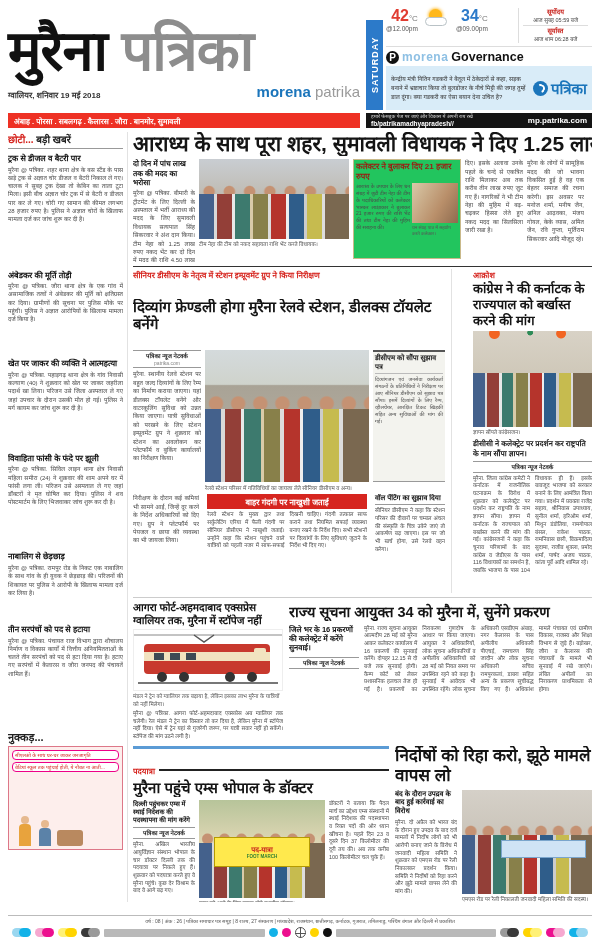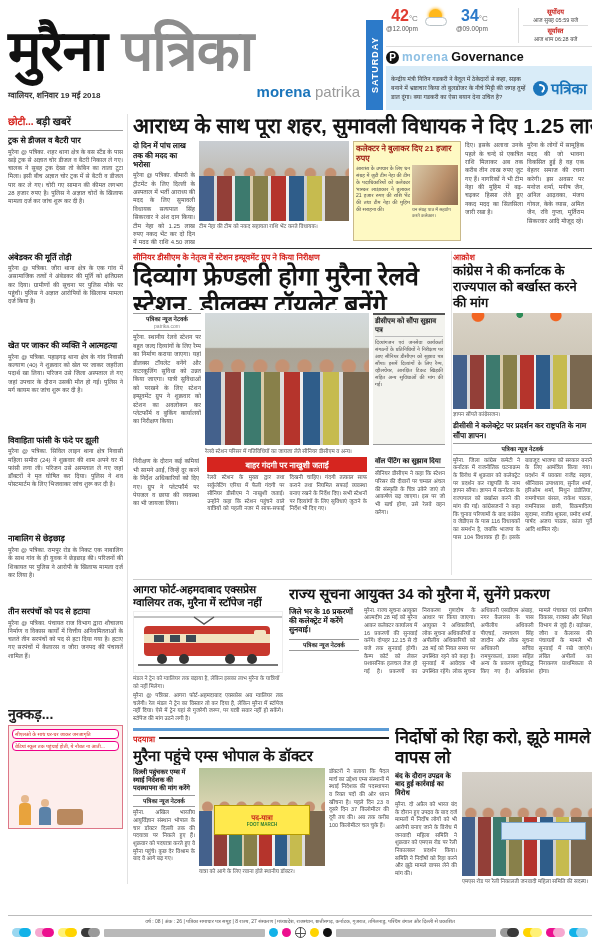--- a/index.html
+++ b/index.html
@@ -53,21 +53,21 @@
   .fb-l1{font-size:5px;color:#ddd}
   .fb-l2{font-size:6.5px;font-weight:bold}
   .fb-site{font-size:8px;font-weight:bold}
   
   .content{display:flex;gap:5px;margin-top:4px;height:770px;overflow:hidden}
   .sidebar{width:120px;overflow:hidden;border-right:1px solid #e2e2e2;padding-right:4px}
   .sb-head{font-size:10px;font-weight:bold;border-bottom:1px solid #999;padding-bottom:2px}
   .sb-head .r{color:#d6251f}
   .sb-title{font-size:8px;font-weight:bold;line-height:1.2;margin-top:5px;color:#111}
   .sb-body{font-size:6px;color:#4a4a4a;line-height:1.38;text-align:justify;margin-top:2px;overflow:hidden}
-  .nukkad-label{font-size:14px;font-weight:bold;margin-top:11px}
+  .nukkad-label{font-size:11px;font-weight:bold;margin-top:18px}
   .cartoon{border:1px solid #d78;background:#fdeeec;height:104px;margin-top:2px;position:relative;padding:3px;overflow:hidden}
   .bub{background:#fff;border:1px solid #e08;border-radius:4px;color:#d6251f;font-size:5px;line-height:1.25;padding:1px 2px;margin-bottom:2px}
   .toon{position:absolute;bottom:3px;left:8px;right:8px;height:34px}
   .fig{position:absolute;bottom:0;width:12px;height:22px;background:#e8a33d;border-radius:4px 4px 0 0}
   .fig::before{content:"";position:absolute;top:-8px;left:2px;width:8px;height:8px;border-radius:50%;background:#e6b98f}
   .fig.f2{left:22px;background:#5b82a8;height:18px}
   .fig.f1{left:2px}
   .bundle{position:absolute;bottom:0;left:40px;width:26px;height:16px;background:#b9895f;border-radius:3px}
   .main{flex:1;display:flex;flex-direction:column;overflow:hidden}
   .byline{font-size:6px;font-weight:bold;color:#222;border-top:1px solid #999;border-bottom:1px solid #999;padding:1px 0;text-align:center}
@@ -97,61 +97,61 @@
   .banner-strip .b1{color:#c8231d;font-weight:bold;font-size:7px}
   .banner-strip .b2{color:#2e7d32;font-weight:bold;font-size:4.5px}
   .banner-blue{position:absolute;left:30%;right:5%;top:48%;height:18%;background:#cfe3f5;border:1px solid #7aa5cc;z-index:2}
   
   .top-story{height:132px;overflow:hidden}
   .ts-headline{font-size:21px;font-weight:bold;color:#141414;white-space:nowrap;overflow:hidden;line-height:1.15}
   .ts-row{display:flex;gap:4px;margin-top:3px;height:100px}
   .ts-c1{width:62px}.ts-c3{width:58px}.ts-c4{width:57px}
   .ts-photo-wrap{width:150px}
   .ts-photo{height:80px}
-  .ts-box{width:108px;border:1px solid #c9b98a;background:#fef9c3;padding:2px;overflow:hidden}
+  .ts-box{width:108px;border:1px solid #c9b98a;background:#22c55e;padding:2px;overflow:hidden}
   .ts-box-title{font-size:8px;font-weight:bold;color:#9c1c12;line-height:1.2}
   .ts-box-row{display:flex;gap:2px;margin-top:2px}
   .ts-box-body{font-size:5px;color:#4a4a4a;line-height:1.35;flex:1;text-align:justify}
   .ts-box-photo{width:46px;height:40px}
   
   .mid-row{display:flex;gap:6px;border-top:1px solid #333;margin-top:4px;padding-top:2px;height:330px;overflow:hidden}
   .railway{width:312px;overflow:hidden}
-  .rw-headline{font-size:25px;font-weight:bold;line-height:1.12;color:#141414;margin-top:0;height:48px;overflow:hidden}
+  .rw-headline{font-size:15px;font-weight:bold;line-height:1.12;color:#141414;margin-top:19px;height:48px;overflow:hidden}
   .rw-row{display:flex;gap:4px;margin-top:3px;height:132px}
   .rw-c1{width:68px;display:flex;flex-direction:column;gap:2px}
   .rw-photo{width:164px;height:132px}
   .rw-sidebox{width:72px;background:#f3f3ee;border-top:2px solid #555;border-bottom:1px solid #999;padding:2px;overflow:hidden}
   .rw-sidebox .t{font-size:7px;font-weight:bold;line-height:1.2;border-bottom:1px solid #bbb;padding-bottom:2px}
   .rw-sidebox .b{font-size:5px;color:#4a4a4a;line-height:1.4;margin-top:2px;text-align:justify}
   .rw-caption{margin:1px 0 2px 72px;width:164px}
   .rw-bottom{display:flex;gap:8px;height:96px;overflow:hidden}
   .rw-cA{width:68px}.rw-cB{width:72px}
   .redbox{width:164px;overflow:hidden}
   .redbox-title{background:#d6251f;color:#fff;font-size:8px;font-weight:bold;text-align:center;padding:2px 0}
   .redbox-body{columns:2;column-gap:5px;font-size:5.5px;color:#4a4a4a;line-height:1.4;text-align:justify;margin-top:2px}
-  .congress{flex:1;overflow:hidden;border-left:1px solid #e2e2e2;padding-left:1px}
+  .congress{flex:1;overflow:hidden;border-left:1px solid #e2e2e2;padding-left:21px}
   .cg-headline{font-size:13px;font-weight:bold;line-height:1.2;color:#141414;margin-top:1px}
   .cg-photo{height:96px;margin-top:3px}
   .cg-sub{font-size:7.5px;font-weight:bold;line-height:1.3;margin-top:3px}
   .cg-body{columns:2;column-gap:5px;font-size:5.5px;color:#4a4a4a;line-height:1.4;text-align:justify;margin-top:2px;height:118px;overflow:hidden}
   
   .row3{display:flex;gap:6px;border-top:1px solid #ccc;margin-top:4px;padding-top:3px;height:146px;overflow:hidden}
   .agra{width:150px;overflow:hidden}
   .agra-headline{font-size:10.5px;font-weight:bold;line-height:1.25;color:#141414}
   .train-wrap{margin-top:2px;background:#fff;border:1px solid #eee}
   .agra-body{font-size:5.5px;color:#4a4a4a;line-height:1.4;text-align:justify;margin-top:2px;overflow:hidden}
   .suchna{flex:1;overflow:hidden}
   .su-headline{font-size:14.5px;font-weight:bold;white-space:nowrap;overflow:hidden;color:#141414}
   .su-row{display:flex;gap:5px;margin-top:4px;height:112px}
   .su-sub{width:70px}
   .su-sub .subhead{font-size:7.5px}
   .su-body{flex:1;columns:4;column-gap:5px;font-size:5.5px;color:#4a4a4a;line-height:1.4;text-align:justify;overflow:hidden}
   
   .row4{display:flex;gap:6px;margin-top:5px;height:158px;overflow:hidden}
-  .aiims{width:256px;border-top:3px solid #5b9bd5;padding-top:2px;overflow:hidden}
+  .aiims{width:256px;border-top:3px solid #5b9bd5;padding-top:16px;overflow:hidden}
   .ai-kicker{display:flex;align-items:center;gap:4px}
   .ai-kicker .rule{flex:1;height:2px;background:#222}
   .ai-headline{font-size:15px;font-weight:bold;color:#141414;white-space:nowrap;overflow:hidden;margin-top:1px}
   .ai-row{display:flex;gap:4px;margin-top:3px;height:118px}
   .ai-c1{width:62px}.ai-c3{width:60px}
   .ai-photo-wrap{width:126px}
   .ai-photo{height:98px}
   .nirdosh{flex:1;overflow:hidden}
   .nd-headline{font-size:17px;font-weight:bold;color:#141414;line-height:1.2}
   .nd-row{display:flex;gap:5px;margin-top:3px}
@@ -228,20 +228,30 @@
           <div class="gov-q">केन्द्रीय मंत्री नितिन गडकरी ने बैतूल में ठेकेदारों से कहा, सड़क बनाने में भ्रष्टाचार किया तो बुलडोजर के नीचे मिट्टी की जगह तुम्हें डाल दूंगा। क्या गडकरी का ऐसा बयान देना उचित है?</div>
           <div class="patrika-brand">
             <span class="patrika-circle"></span>
             <span class="patrika-word">पत्रिका</span>
           </div>
         </div>
       </div>
     </div>
   </header>
 
+  <div class="bar-row">
+    <div class="cities-bar">अंबाह . पोरसा . सबलगढ़ . कैलारस . जौरा . बानमोर, सुमावली</div>
+    <div class="fb-bar">
+      <div class="fb-left">
+        <div class="fb-l1">हमारे फेसबुक पेज पर जाएं और विकास में अपनी राय रखें</div>
+        <div class="fb-l2">fb/patrikamadhyapradesh//</div>
+      </div>
+      <div class="fb-site">mp.patrika.com</div>
+    </div>
+  </div>
 
   <div class="content">
 
     <aside class="sidebar">
       <div class="sb-head">
         <span class="r">छोटी...</span><span> बड़ी खबरें</span>
       </div>
       <div class="sb-title">ट्रक से डीजल व बैटरी पार</div>
       <div class="sb-body" style="height:100px">मुरैना @ पत्रिका. शहर थाना क्षेत्र के बस स्टैंड के पास खड़े ट्रक से अज्ञात चोर डीजल व बैटरी निकाल ले गए। चालक ने सुबह ट्रक देखा तो केबिन का ताला टूटा मिला। इसी बीच अज्ञात चोर ट्रक में से बैटरी व डीजल पार कर ले गए। चोरी गए सामान की कीमत लगभग 28 हजार रुपए है। पुलिस ने अज्ञात चोरों के खिलाफ मामला दर्ज कर जांच शुरू कर दी है।</div>
       <div class="sb-title">अंबेडकर की मूर्ति तोड़ी</div>

